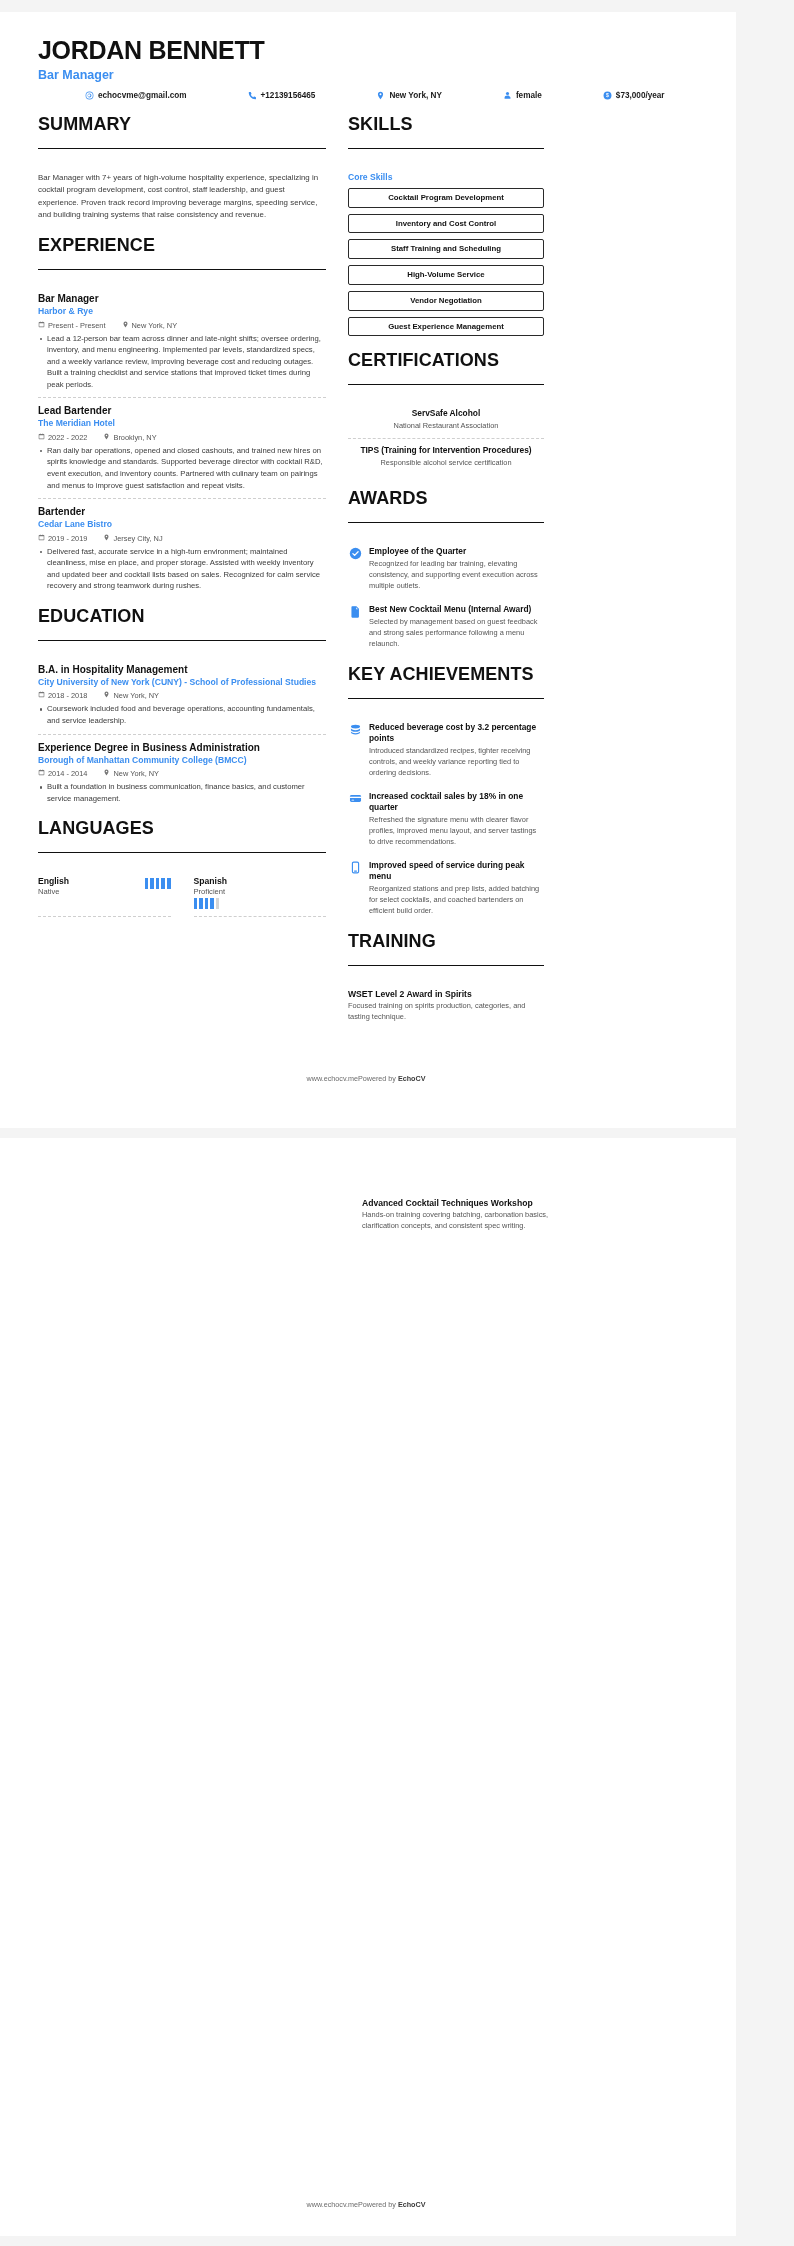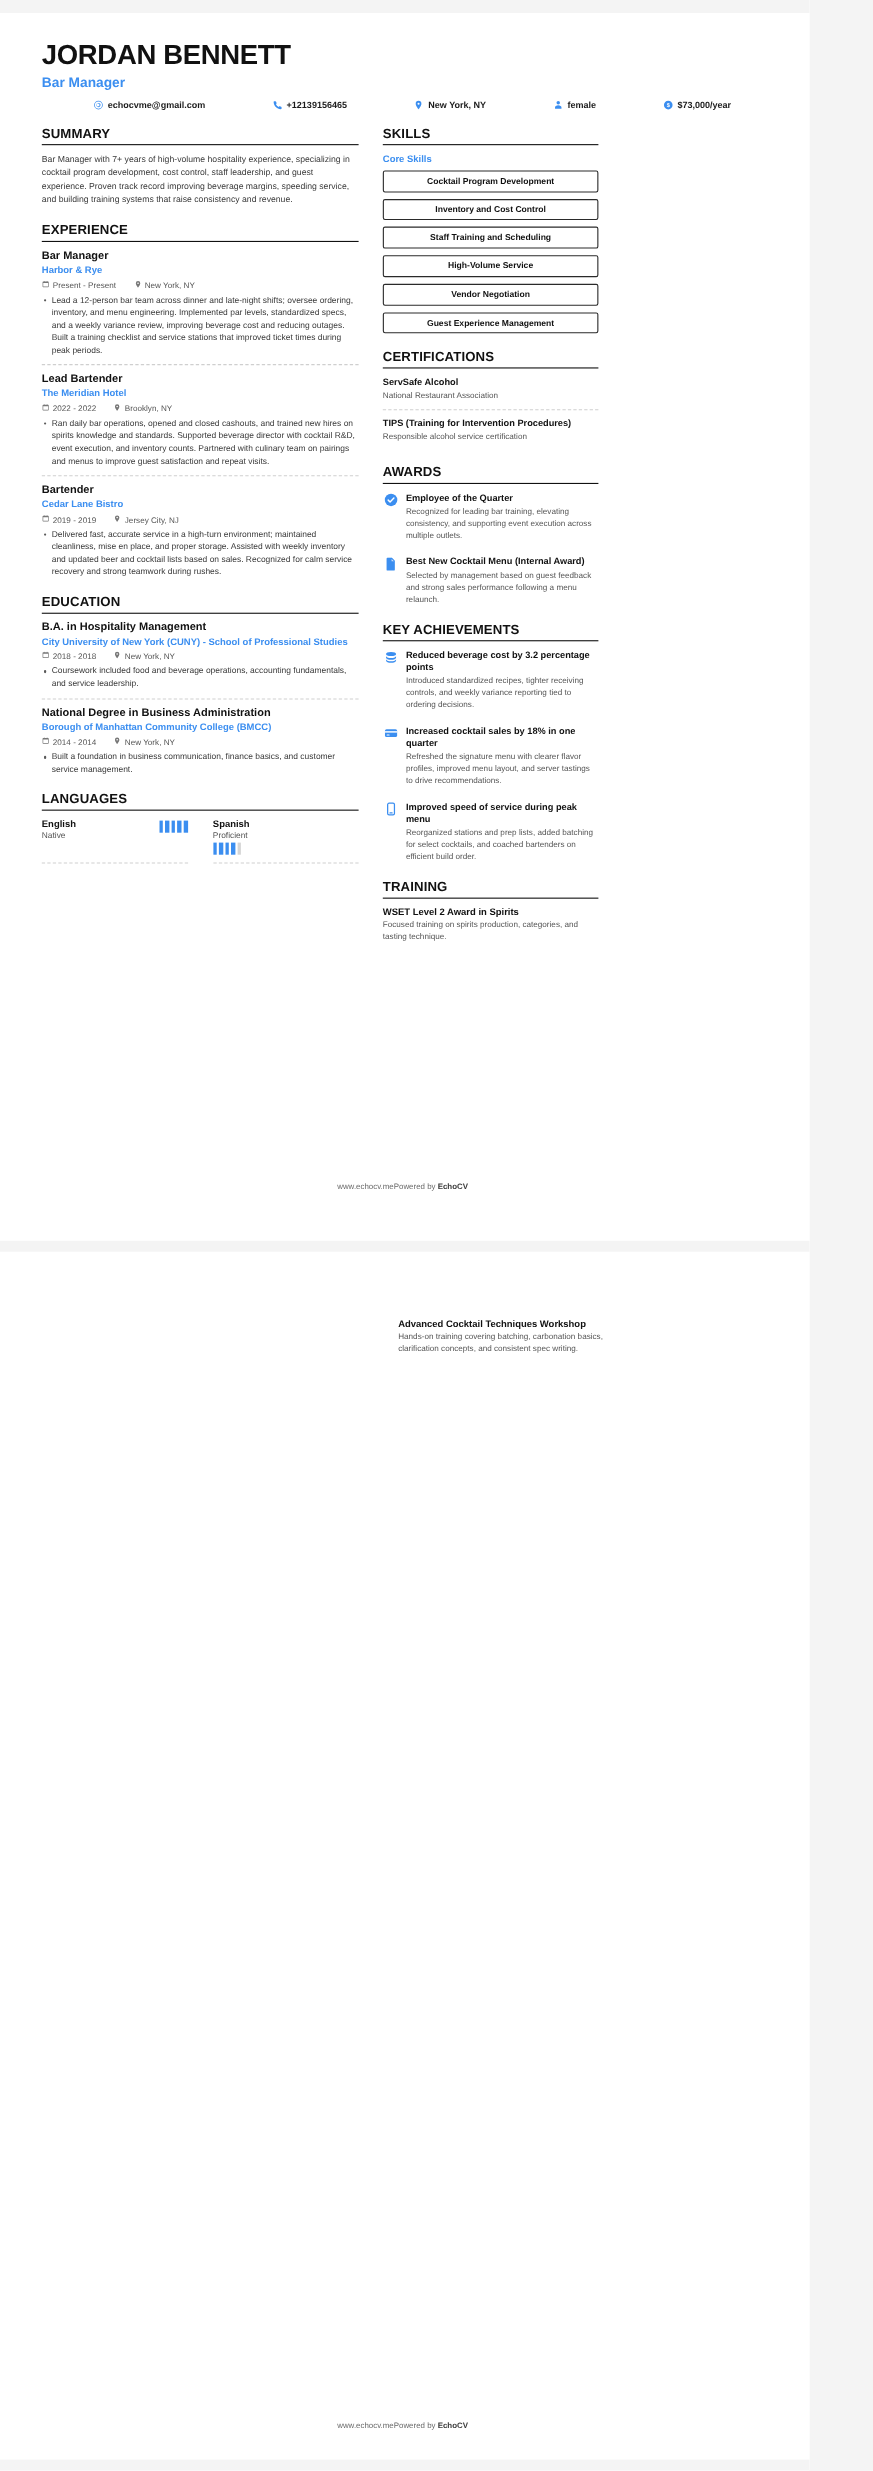--- a/index.html
+++ b/index.html
@@ -70,27 +70,27 @@
     padding: 14px 38px 0 38px;
     gap: 22px;
     align-items: flex-start;
   }
   .col-left { width: 288px; flex: 0 0 288px; }
   .col-right { width: 196px; flex: 0 0 196px; }
 
   
   .sec { margin-bottom: 14px; }
   .sec-title {
-    font-size: 12px;
+    font-size: 18px;
     font-weight: 700;
     letter-spacing: 0.1px;
     color: #111;
-    padding-bottom: 3px;
+    padding-bottom: 13px;
     border-bottom: 1.6px solid #111;
-    margin-bottom: 7px;
+    margin-bottom: 23px;
   }
 
   .para {
     font-size: 7.9px;
     line-height: 1.55;
     color: #3a3a3a;
   }
 
   
   .entry { padding-bottom: 7px; margin-bottom: 7px; border-bottom: 1px dashed #cfcfcf; }
@@ -147,21 +147,21 @@
     padding: 4px 6px;
     font-size: 7.8px;
     font-weight: 700;
     color: #111;
     text-align: center;
     margin-bottom: 6px;
     line-height: 1.25;
   }
 
   
-  .cert { padding-bottom: 6px; margin-bottom: 6px; border-bottom: 1px dashed #cfcfcf; }
+  .cert { padding-bottom: 6px; margin-bottom: 6px; border-bottom: 1px dashed #cfcfcf; text-align: center; }
   .cert:last-child { border-bottom: none; margin-bottom:0; }
   .cert-name { font-size: 8.4px; font-weight: 700; color: #111; line-height: 1.3; }
   .cert-iss { font-size: 7.4px; color: #555; margin-top: 2px; line-height: 1.4; }
 
   
   .award { display: flex; gap: 7px; margin-bottom: 12px; align-items: flex-start; }
   .aw-icon {
     flex: 0 0 auto;
     width: 14px; height: 14px;
     display: flex; align-items: center; justify-content: center;
@@ -362,21 +362,21 @@
                   </svg>
                 <span>New York, NY</span>
               </span>
             </div>
             <ul class="bullets">
               <li>Coursework included food and beverage operations, accounting fundamentals, and service leadership.</li>
             </ul>
           </div>
 
           <div class="entry">
-            <div class="entry-title">National Degree in Business Administration</div>
+            <div class="entry-title">Experience Degree in Business Administration</div>
             <div class="entry-org">Borough of Manhattan Community College (BMCC)</div>
             <div class="entry-meta">
               <span class="meta-item">
                 <svg viewBox="0 0 16 16" fill="currentColor">
                     <path d="M4.4 1v1.2H3A1.4 1.4 0 001.6 3.6v9A1.4 1.4 0 003 14h10a1.4 1.4 0 001.4-1.4v-9A1.4 1.4 0 0013 2.2h-1.4V1h-1.2v1.2H5.6V1zM3 5.2h10v7.4H3z"></path>
                   </svg>
                 <span>2014 - 2014</span>
               </span>
               <span class="meta-item">
                 <svg viewBox="0 0 16 16" fill="currentColor">

